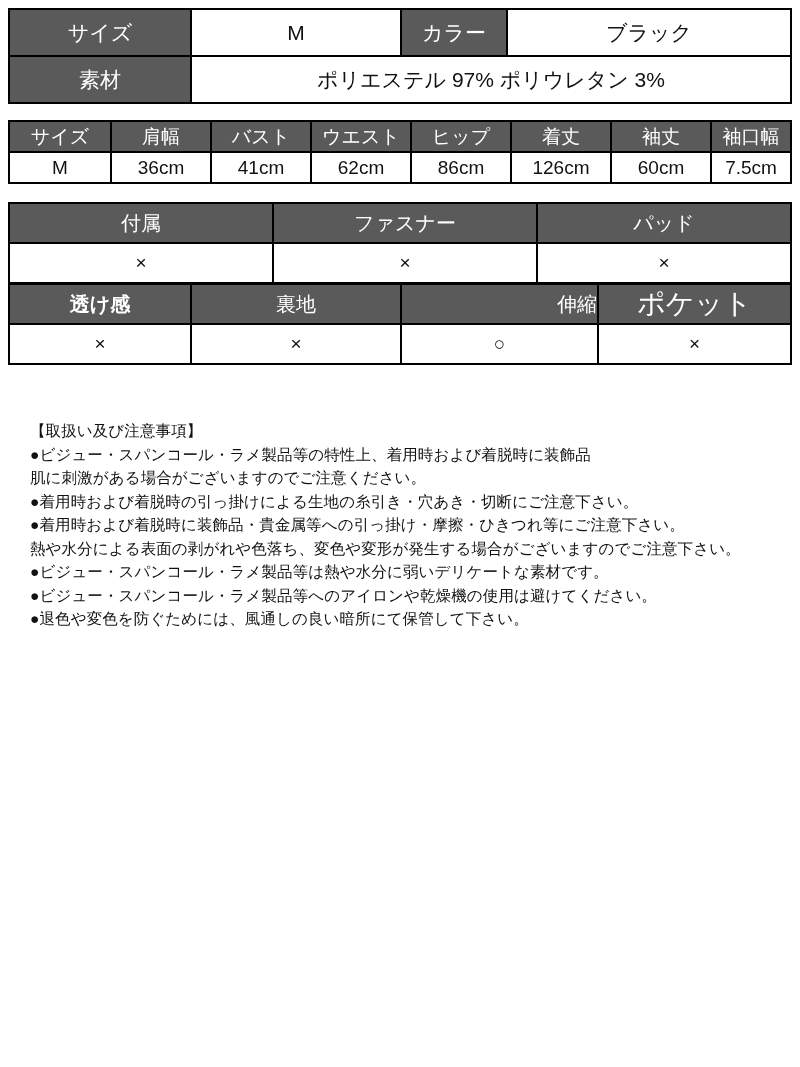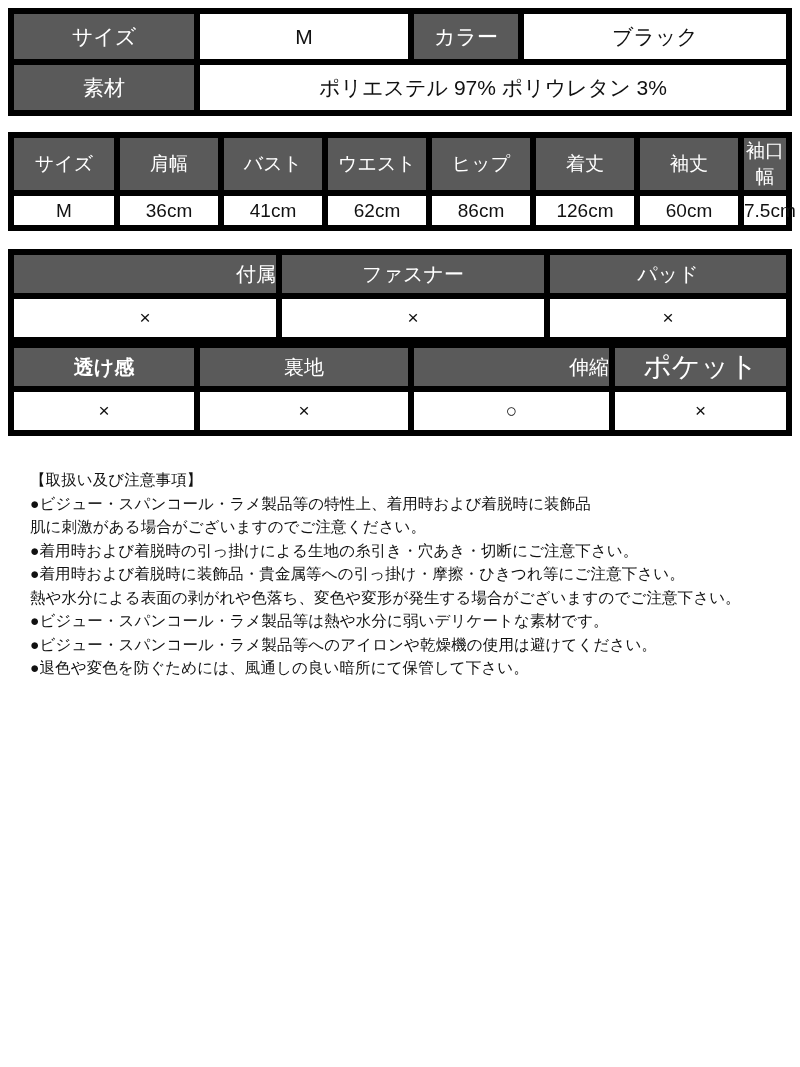--- a/index.html
+++ b/index.html
@@ -21,21 +21,21 @@
     padding: 8px 8px 0 8px;
   }
 
   table.spec {
     border-collapse: collapse;
     width: 784px;
     table-layout: fixed;
   }
   table.spec td,
   table.spec th {
-    border: 6px solid #000000;
+    border: 2px solid #000000;
     text-align: center;
     vertical-align: middle;
     font-weight: normal;
     padding: 0;
   }
   .hdr {
     background: #5a5a5a;
     color: #ffffff;
   }
   .val {
@@ -70,21 +70,21 @@
     font-size: 20px;
   }
   #table-features .mark {
     font-size: 19px;
   }
 
   .gap-16 { height: 16px; }
   .gap-18 { height: 18px; }
 
   .notes {
-    margin-top: 32px;
+    margin-top: 54px;
     padding-left: 22px;
     font-size: 15.5px;
     line-height: 1.52;
     color: #111111;
     letter-spacing: 0.1px;
   }
   .notes .note-line {
     white-space: pre;
   }
 </style>
@@ -133,21 +133,21 @@
         <td class="val">7.5cm</td>
       </tr>
     </tbody>
   </table>
 
   <div class="gap-18"></div>
 
   <table class="spec" id="table-features">
     <tbody>
       <tr>
-        <td class="hdr" style="width:262px;text-align:right;">付属</td>
+        <td class="hdr" style="width:262px;">付属</td>
         <td class="hdr" style="width:262px;">ファスナー</td>
         <td class="hdr">パッド</td>
       </tr>
       <tr>
         <td class="val mark">×</td>
         <td class="val mark">×</td>
         <td class="val mark">×</td>
       </tr>
     </tbody>
   </table>

